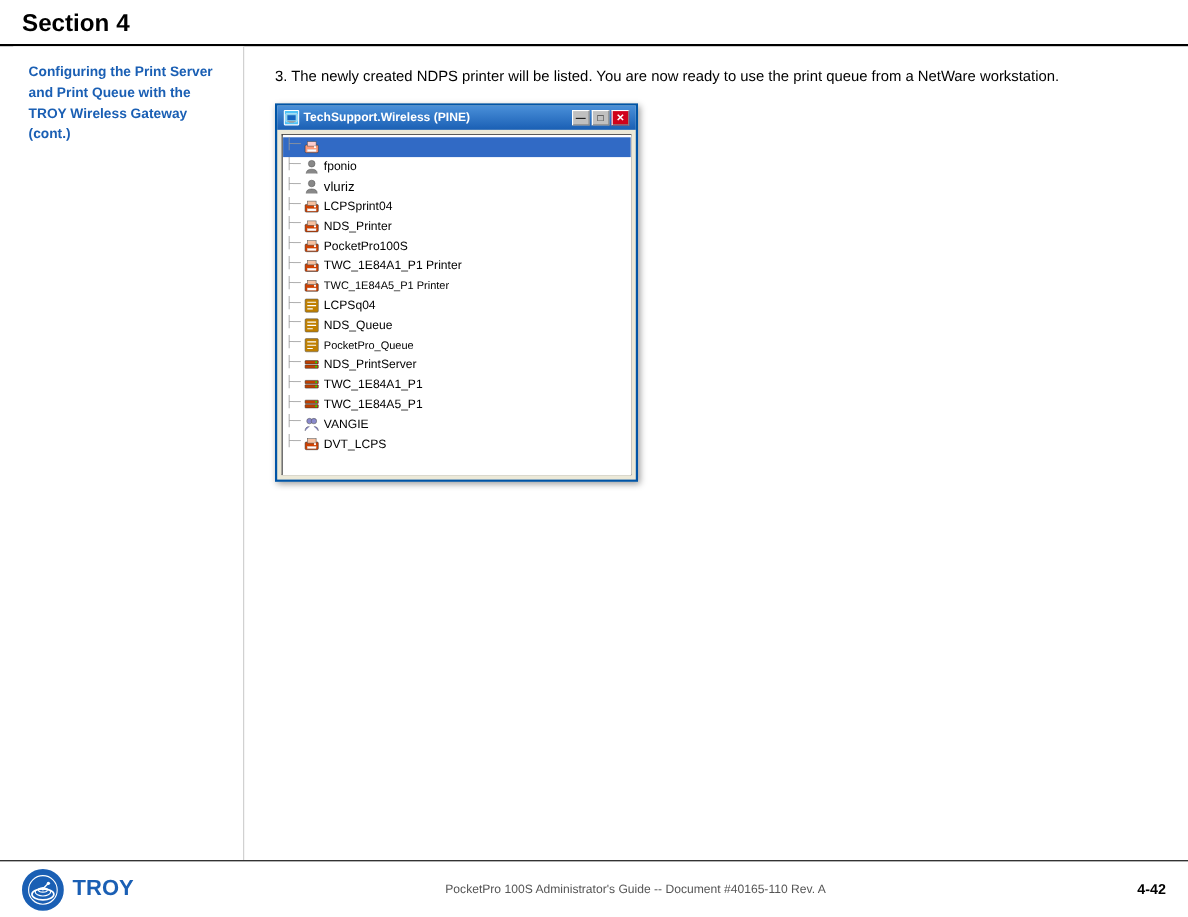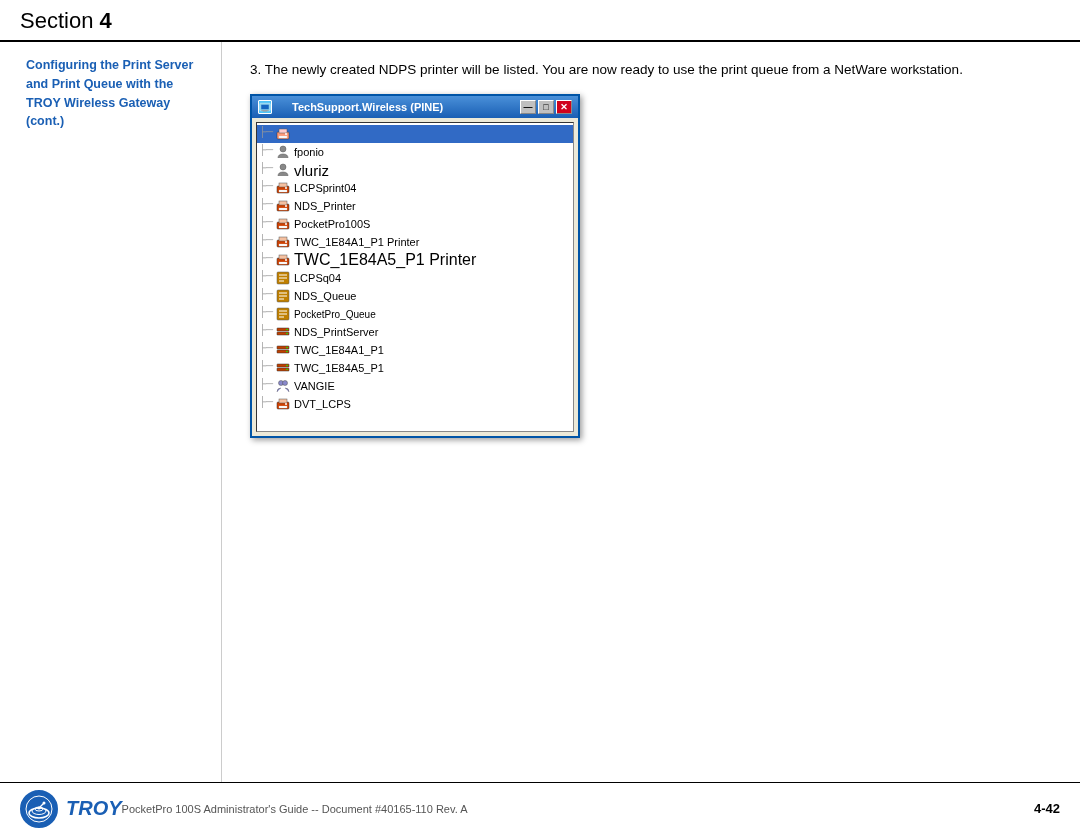--- a/index.html
+++ b/index.html
@@ -16,21 +16,21 @@
     
     .header {
       display: flex;
       align-items: baseline;
       border-bottom: 2px solid #000;
       padding: 8px 20px 6px 20px;
       gap: 40px;
     }
     .header-section {
       font-size: 22px;
-      font-weight: normal;
+      font-weight: bold;
       color: #000;
     }
     .header-title {
       font-size: 22px;
       font-weight: bold;
       color: #000;
       margin-left: auto;
     }
 
     
@@ -86,21 +86,21 @@
       font-weight: bold;
       padding: 3px 6px;
       display: flex;
       align-items: center;
       justify-content: space-between;
       height: 22px;
     }
     .win-titlebar-text {
       display: flex;
       align-items: center;
-      gap: 20px;
+      gap: 4px;
     }
     .win-titlebar-icon {
       width: 14px;
       height: 14px;
       background: #4fc3f7;
       border: 1px solid #fff;
       border-radius: 1px;
       display: flex;
       align-items: center;
       justify-content: center;
@@ -202,25 +202,24 @@
       border: 2px solid #1a5fb4;
     }
     .troy-logo-circle svg {
       width: 28px;
       height: 28px;
     }
     .troy-text {
       font-size: 20px;
       font-weight: bold;
       color: #1a5fb4;
-      font-style: italic;
     }
     .footer-center {
       flex: 1;
-      text-align: left;
+      text-align: center;
       font-size: 11px;
       color: #555;
     }
     .footer-page {
       font-size: 13px;
       font-weight: bold;
       color: #000;
     }
   </style>
 </head>
@@ -290,21 +289,21 @@
               <span style="font-size: 11px;">fponio</span>
             </div>
             <div class="tree-item">
               <span class="tree-indent" style="display: inline-block; width: 16px;"><span style="color:#999;font-size:10px;">├─</span></span>
               <span class="tree-icon" style="color: rgb(136, 136, 136);">
                 <svg width="14" height="14" viewBox="0 0 14 14">
       <circle cx="7" cy="4" r="3" fill="#888" stroke="#555" stroke-width="0.5"></circle>
       <path d="M2 13 Q2 9 7 9 Q12 9 12 13" fill="#888" stroke="#555" stroke-width="0.5"></path>
     </svg>
               </span>
-              <span style="font-size: 15px;">vluriz</span>
+              <span style="font-size: 12px;">vluriz</span>
             </div>
             <div class="tree-item">
               <span class="tree-indent" style="display: inline-block; width: 16px;"><span style="color:#999;font-size:10px;">├─</span></span>
               <span class="tree-icon" style="color: rgb(208, 64, 0);">
                 <svg width="14" height="14" viewBox="0 0 14 14">
       <rect x="1" y="5" width="12" height="7" rx="1" fill="#d04000" stroke="#333" stroke-width="0.5"></rect>
       <rect x="3" y="2" width="8" height="4" fill="#f5c0a0" stroke="#555" stroke-width="0.5"></rect>
       <rect x="3" y="9" width="8" height="2" fill="white" stroke="#ccc" stroke-width="0.3"></rect>
       <circle cx="10" cy="7" r="1" fill="white"></circle>
     </svg>
@@ -350,21 +349,21 @@
             <div class="tree-item">
               <span class="tree-indent" style="display: inline-block; width: 16px;"><span style="color:#999;font-size:10px;">├─</span></span>
               <span class="tree-icon" style="color: rgb(208, 64, 0);">
                 <svg width="14" height="14" viewBox="0 0 14 14">
       <rect x="1" y="5" width="12" height="7" rx="1" fill="#d04000" stroke="#333" stroke-width="0.5"></rect>
       <rect x="3" y="2" width="8" height="4" fill="#f5c0a0" stroke="#555" stroke-width="0.5"></rect>
       <rect x="3" y="9" width="8" height="2" fill="white" stroke="#ccc" stroke-width="0.3"></rect>
       <circle cx="10" cy="7" r="1" fill="white"></circle>
     </svg>
               </span>
-              <span style="font-size: 16px;">TWC_1E84A5_P1 Printer</span>
+              <span style="font-size: 10px;">TWC_1E84A5_P1 Printer</span>
             </div>
             <div class="tree-item">
               <span class="tree-indent" style="display: inline-block; width: 16px;"><span style="color:#999;font-size:10px;">├─</span></span>
               <span class="tree-icon" style="color: rgb(192, 128, 0);">
                 <svg width="14" height="14" viewBox="0 0 14 14">
       <rect x="1" y="1" width="12" height="12" rx="1" fill="#c08000" stroke="#555" stroke-width="0.5"></rect>
       <line x1="3" y1="4" x2="11" y2="4" stroke="white" stroke-width="1"></line>
       <line x1="3" y1="7" x2="11" y2="7" stroke="white" stroke-width="1"></line>
       <line x1="3" y1="10" x2="8" y2="10" stroke="white" stroke-width="1"></line>
     </svg>

